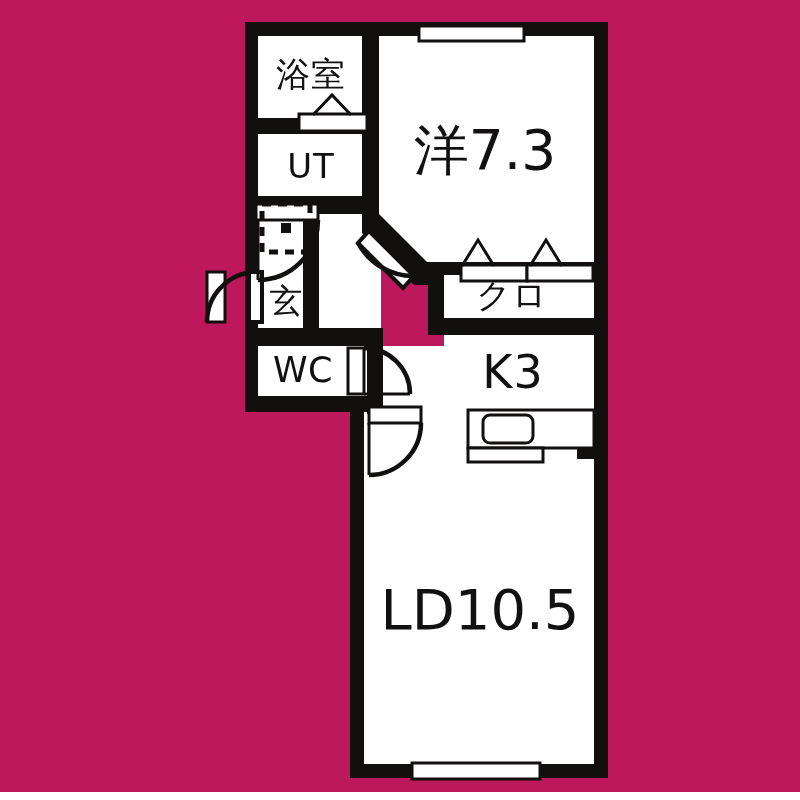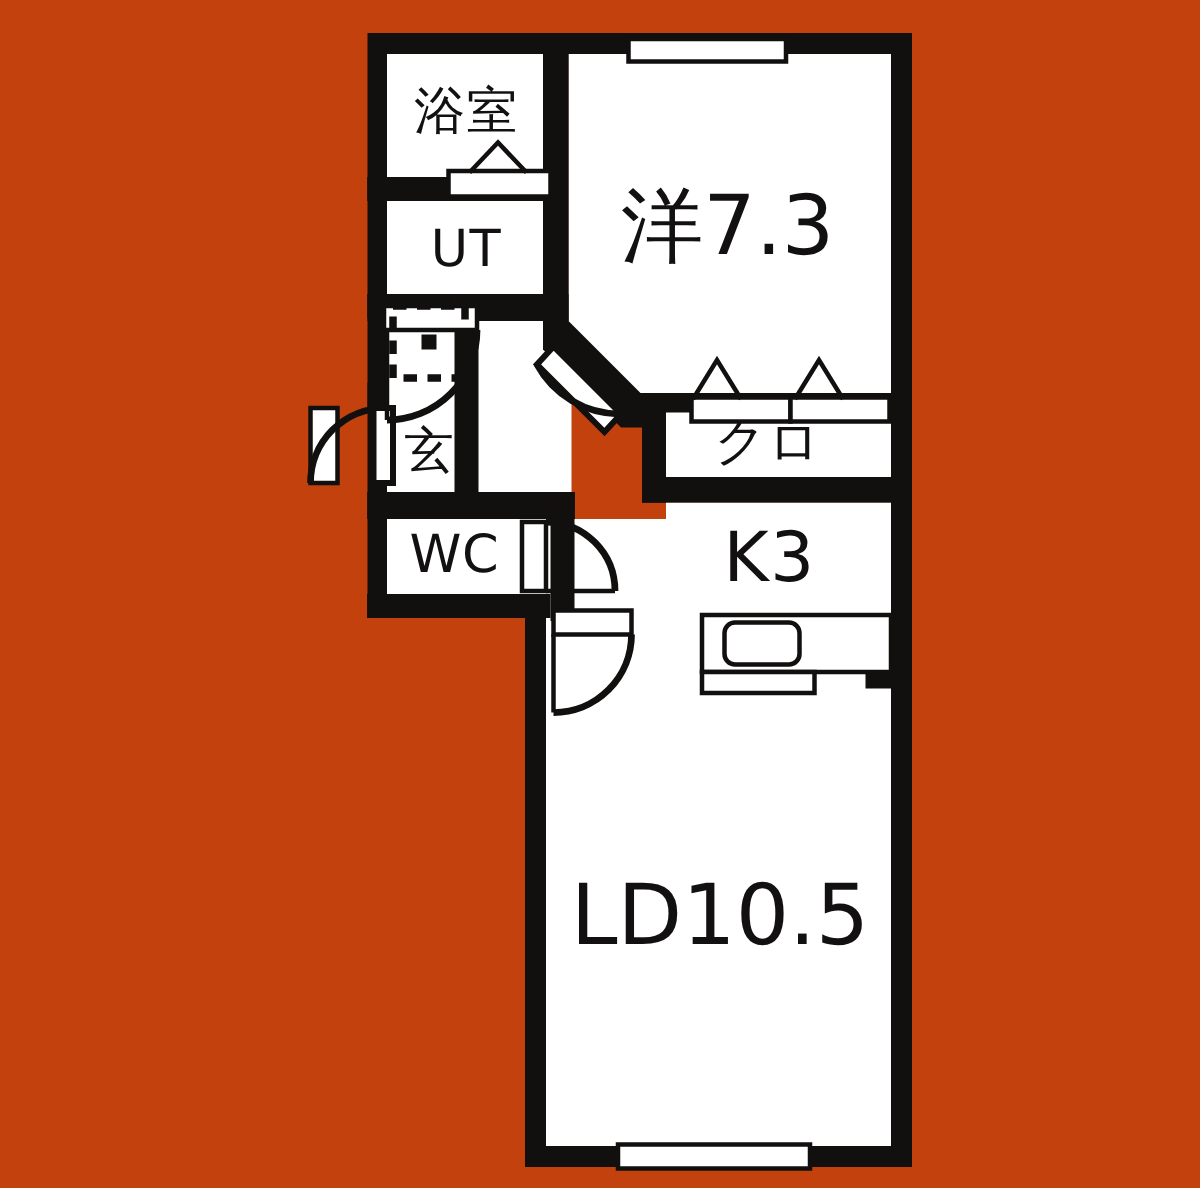--- a/index.html
+++ b/index.html
@@ -11,21 +11,21 @@
   body {
     width: 800px;
     height: 800px;
     font-family: "DejaVu Sans", "Liberation Sans", sans-serif;
     overflow: hidden;
   }
   #floorplan-root {
     position: relative;
     width: 800px;
     height: 792px;
-    background: #c2410c;
+    background: #be185d;
     text-align: right;
   }
   svg#plan-svg {
     display: block;
     width: 800px;
     height: 800px;
   }
   .wall { fill: #120f0f; }
   .room-fill { fill: #ffffff; }
   .thin { fill: none; stroke: #120f0f; stroke-width: 3; }

